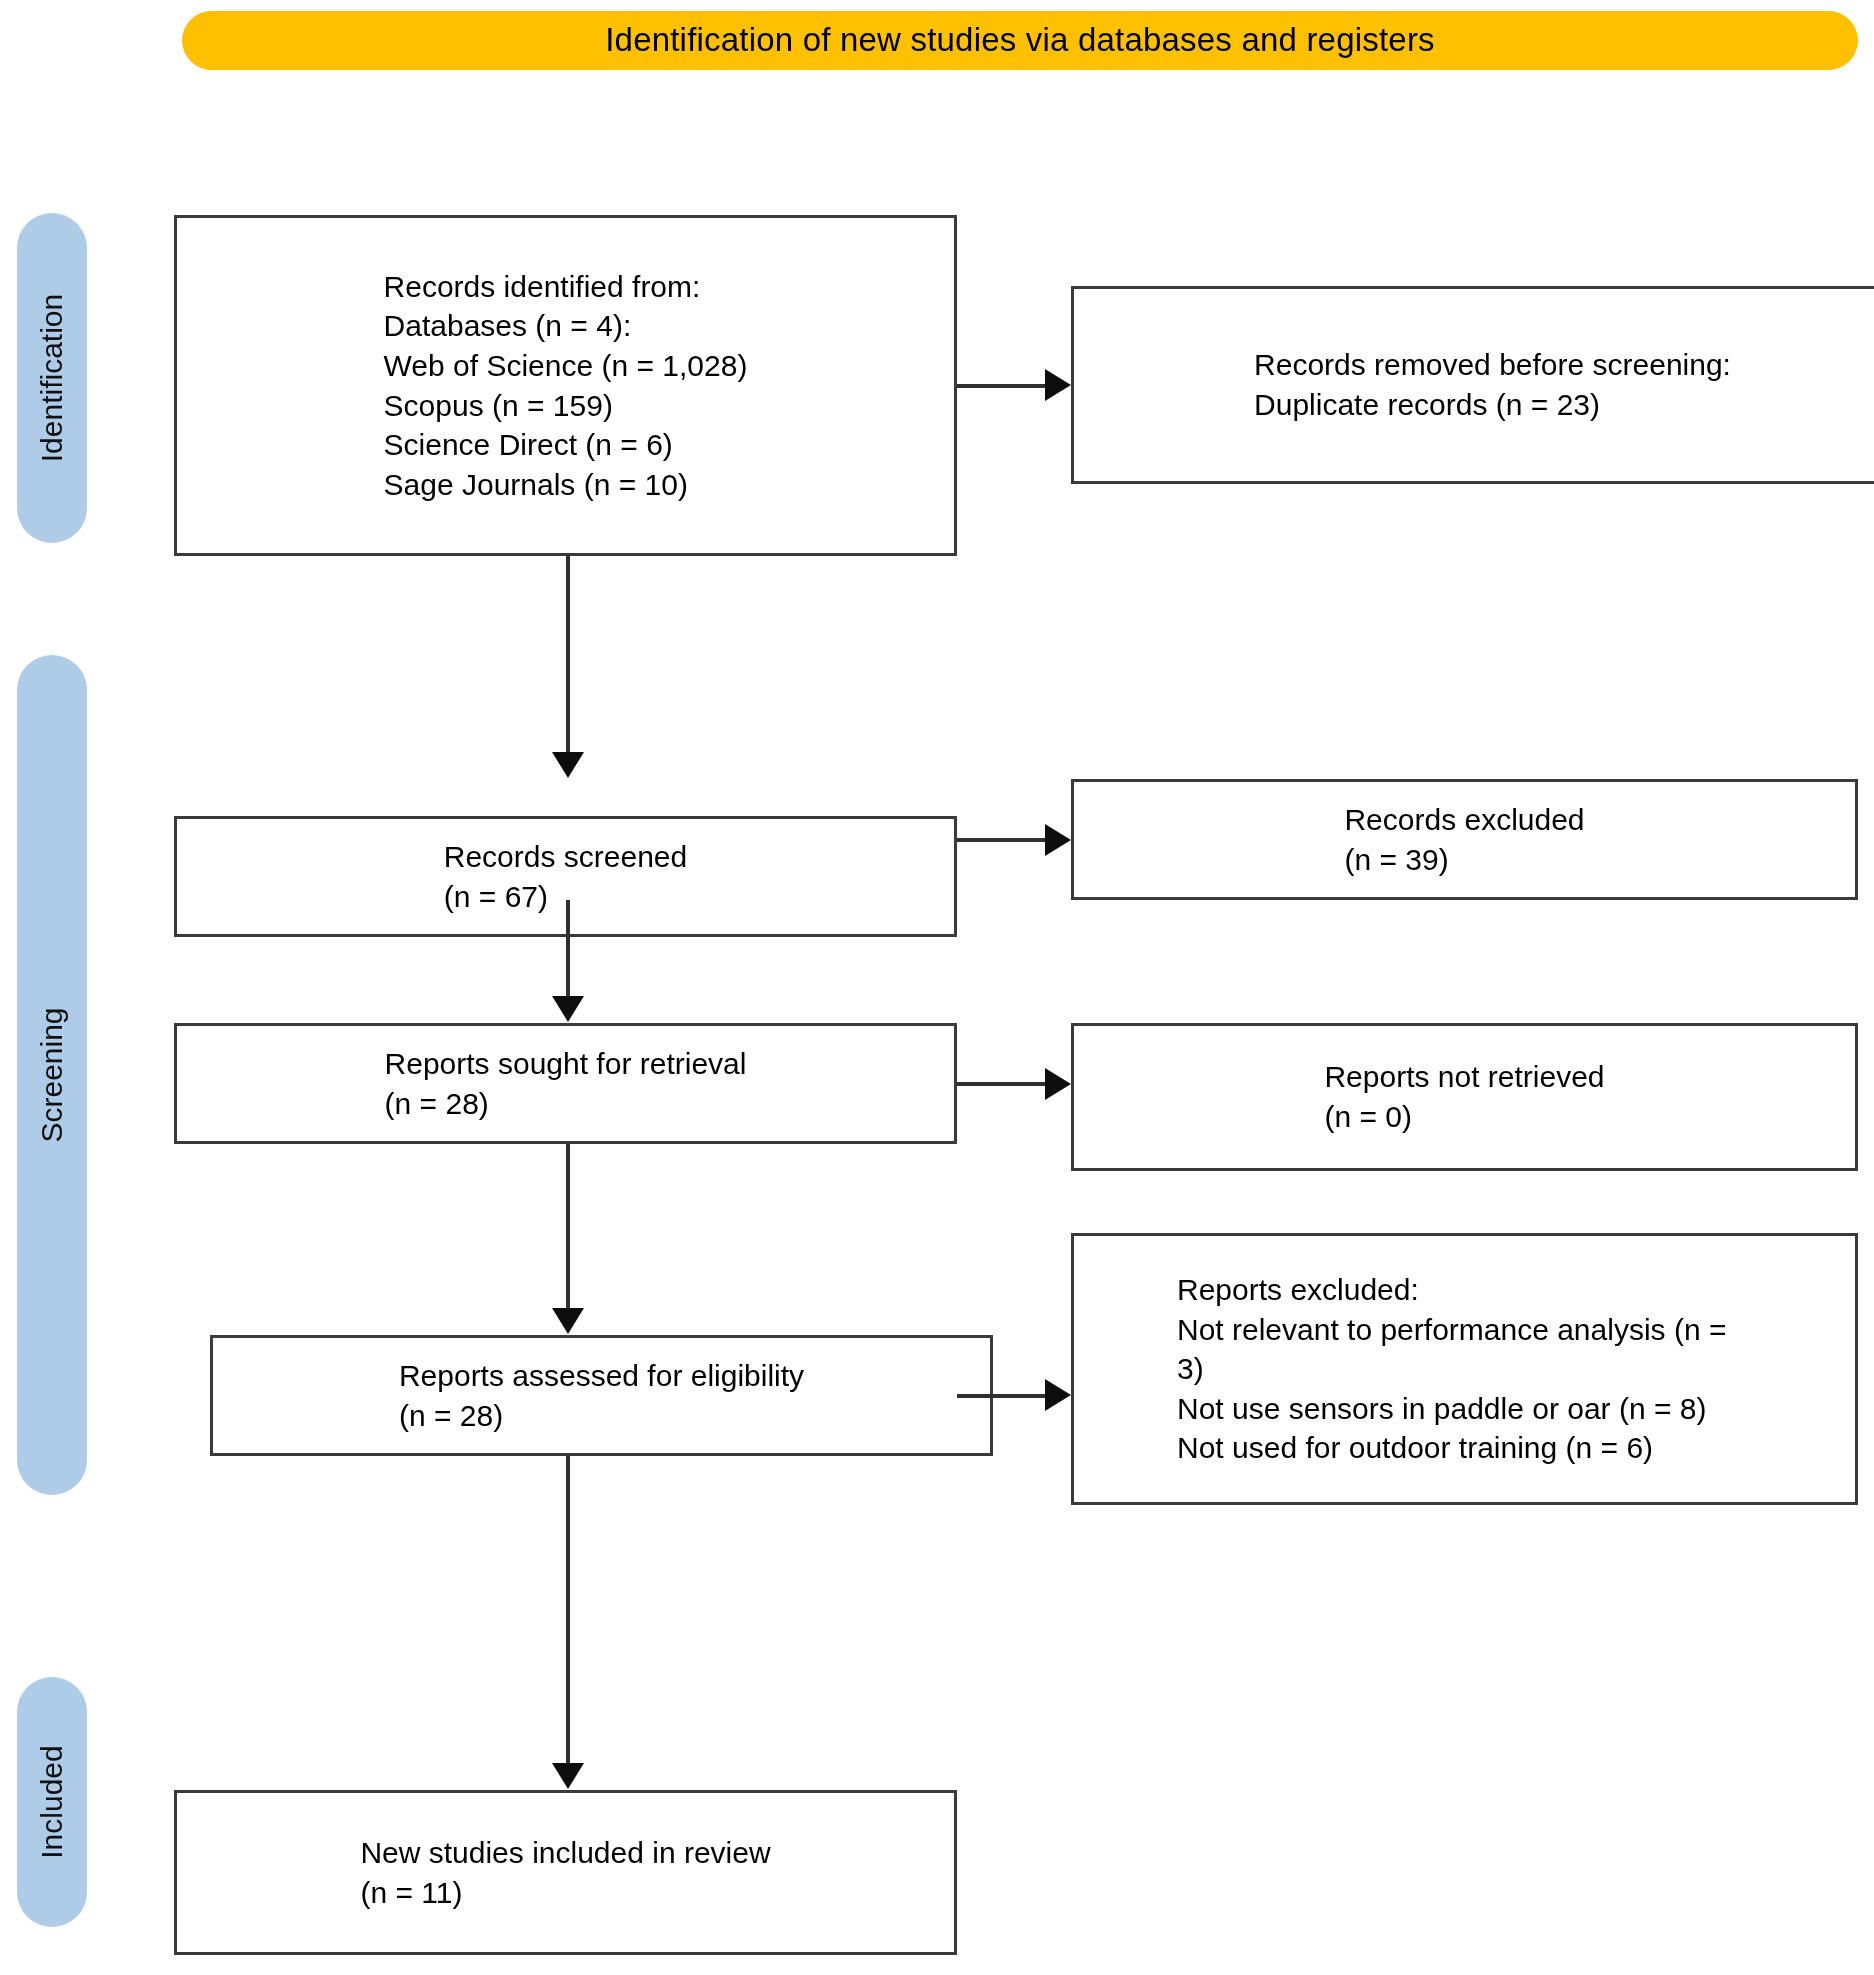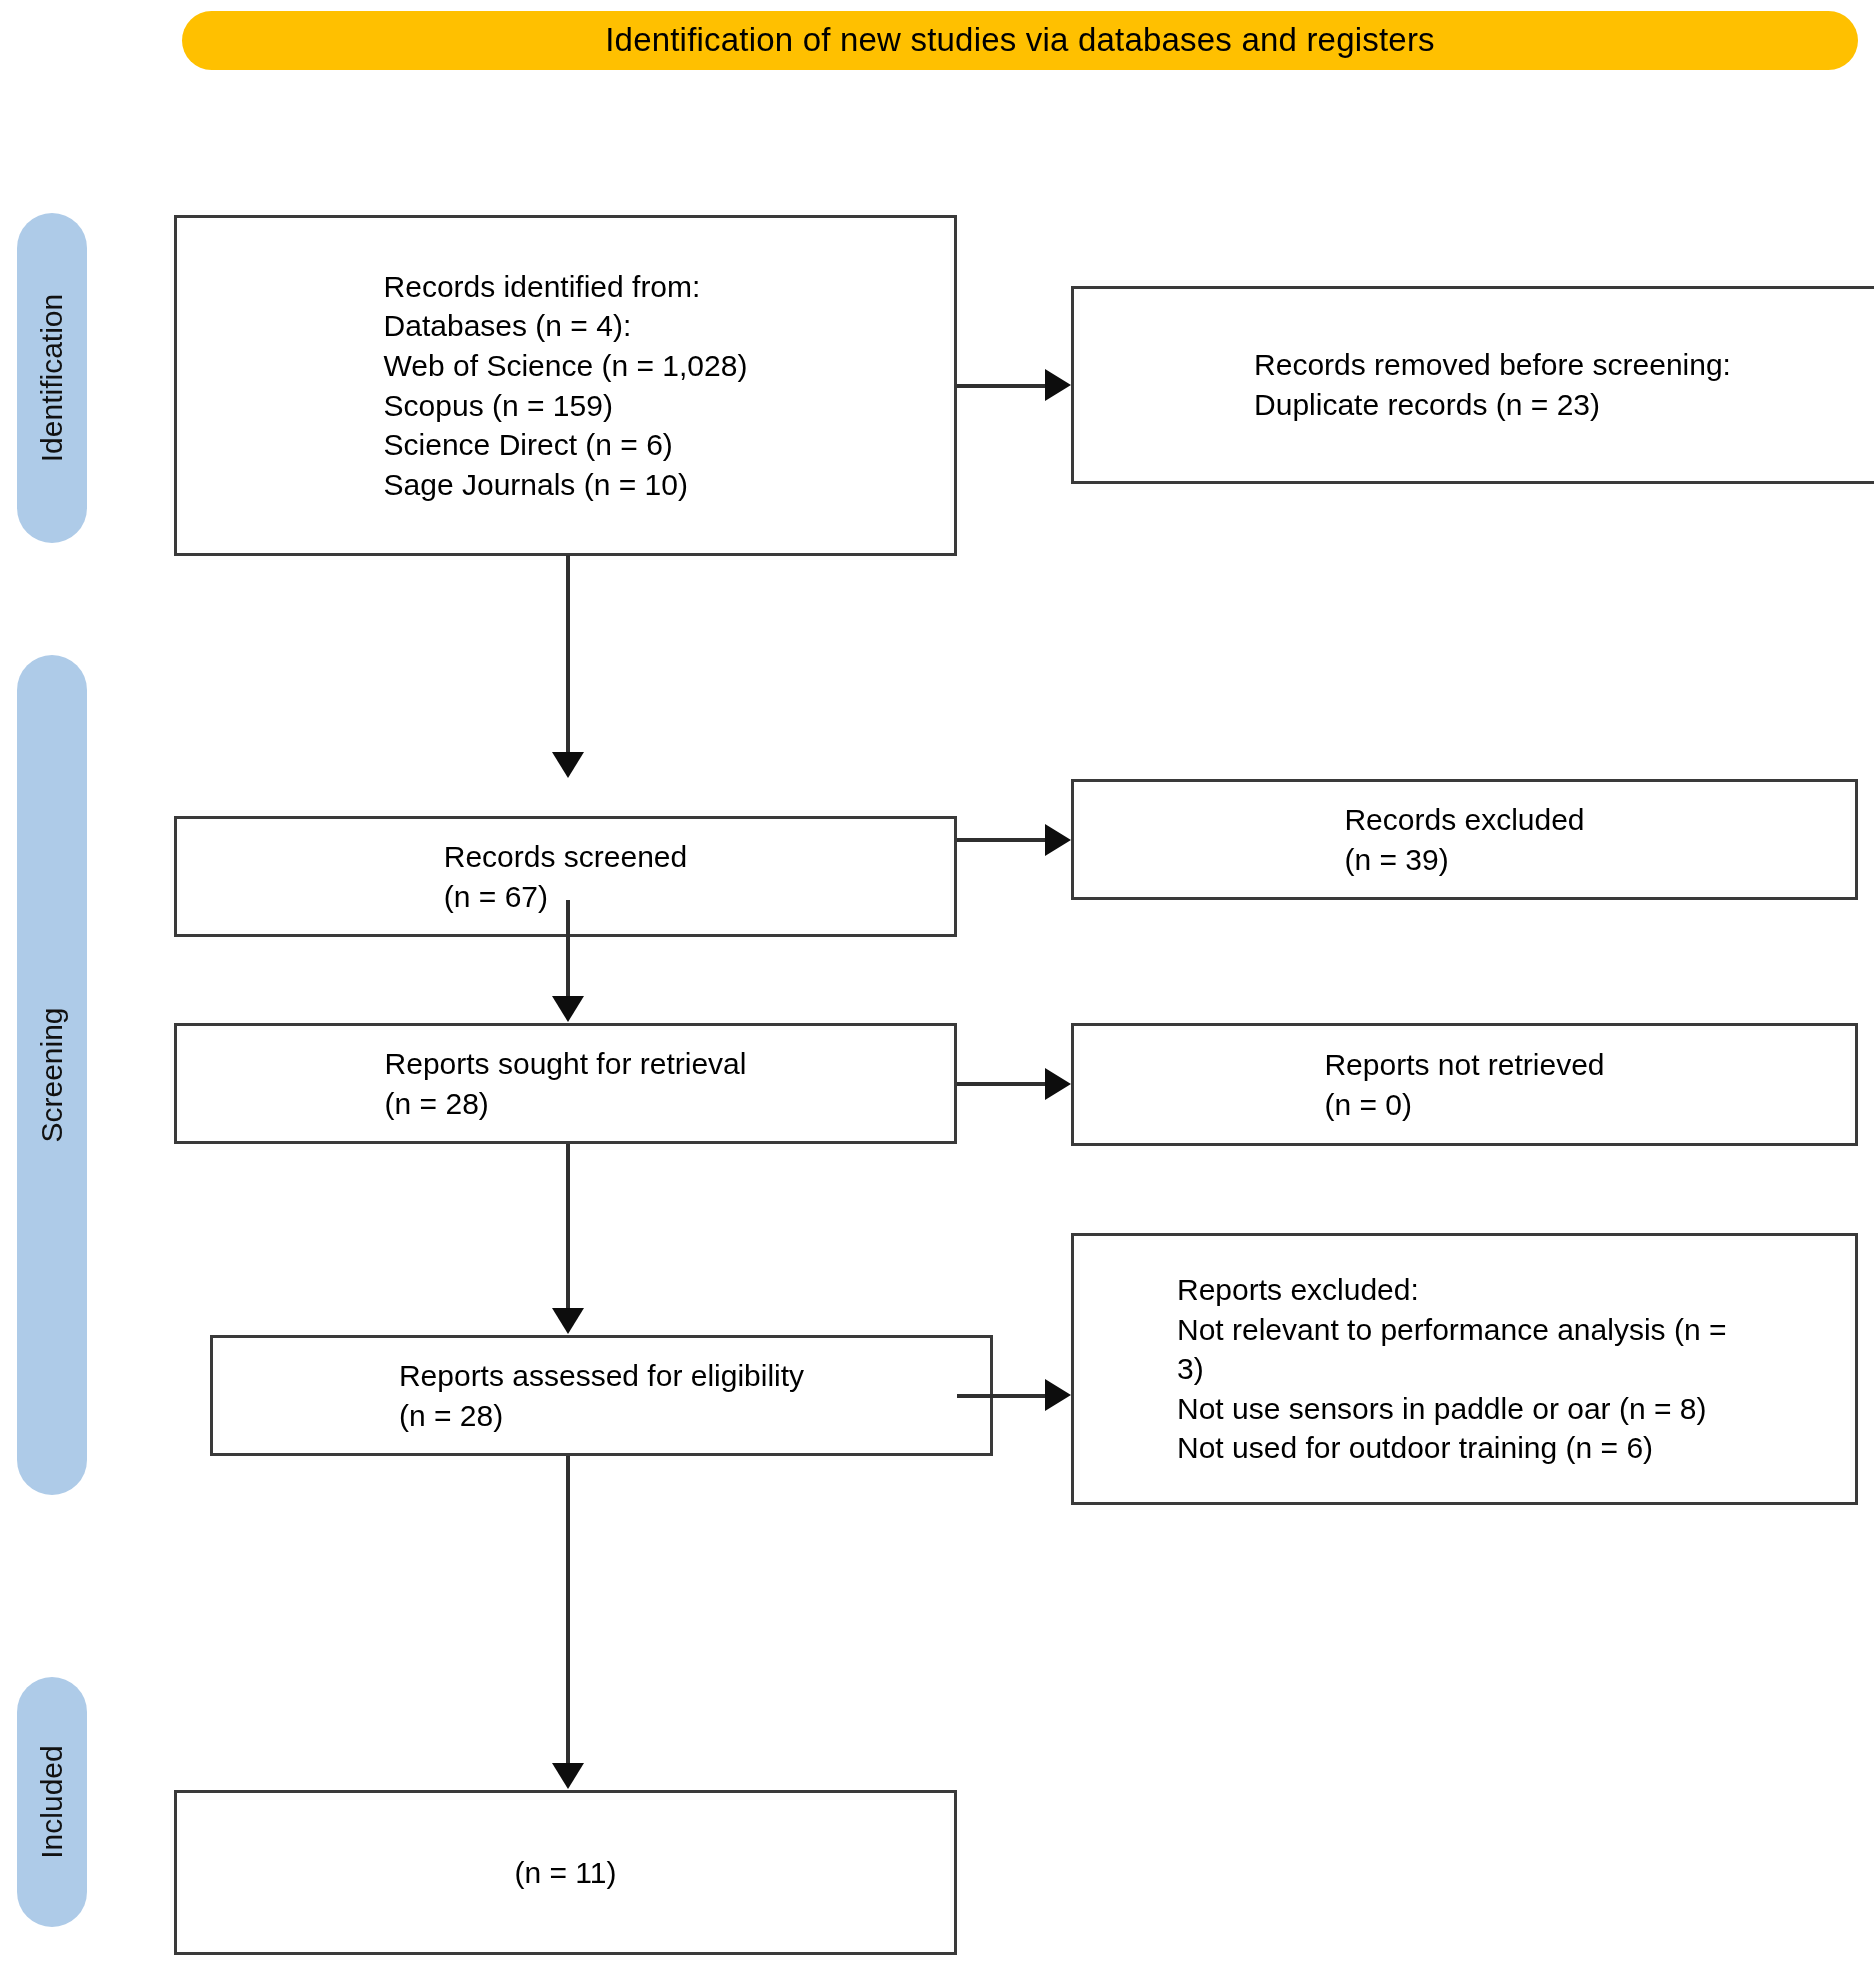--- a/index.html
+++ b/index.html
@@ -105,21 +105,21 @@
   <div class="vline" style="left:566px;top:900px;height:97px;"></div>
   <div class="arrow-down" style="left:552px;top:996px;"></div>
 
   <div class="node" style="left:174px;top:1023px;width:783px;height:121px;">
     <div class="node-text">
       <span class="ln">Reports sought for retrieval</span>
       <span class="ln">(n = 28)</span>
     </div>
   </div>
 
-  <div class="node" style="left:1071px;top:1023px;width:787px;height:123px;">
+  <div class="node" style="left:1071px;top:1023px;width:787px;height:148px;">
     <div class="node-text">
       <span class="ln">Reports not retrieved</span>
       <span class="ln">(n = 0)</span>
     </div>
   </div>
 
   <div class="hline" style="left:957px;top:1082px;width:89px;"></div>
   <div class="arrow-right" style="left:1045px;top:1068px;"></div>
 
   <div class="vline" style="left:566px;top:1144px;height:165px;"></div>
@@ -142,18 +142,19 @@
   </div>
 
   <div class="hline" style="left:957px;top:1394px;width:89px;"></div>
   <div class="arrow-right" style="left:1045px;top:1379px;"></div>
 
   <div class="vline" style="left:566px;top:1456px;height:309px;"></div>
   <div class="arrow-down" style="left:552px;top:1763px;"></div>
 
   <div class="node" style="left:174px;top:1790px;width:783px;height:165px;">
     <div class="node-text">
+      <span class="ln">New studies included in review</span>
       <span class="ln">(n = 11)</span>
     </div>
   </div>
 
 </div>
 
 
 </body></html>

